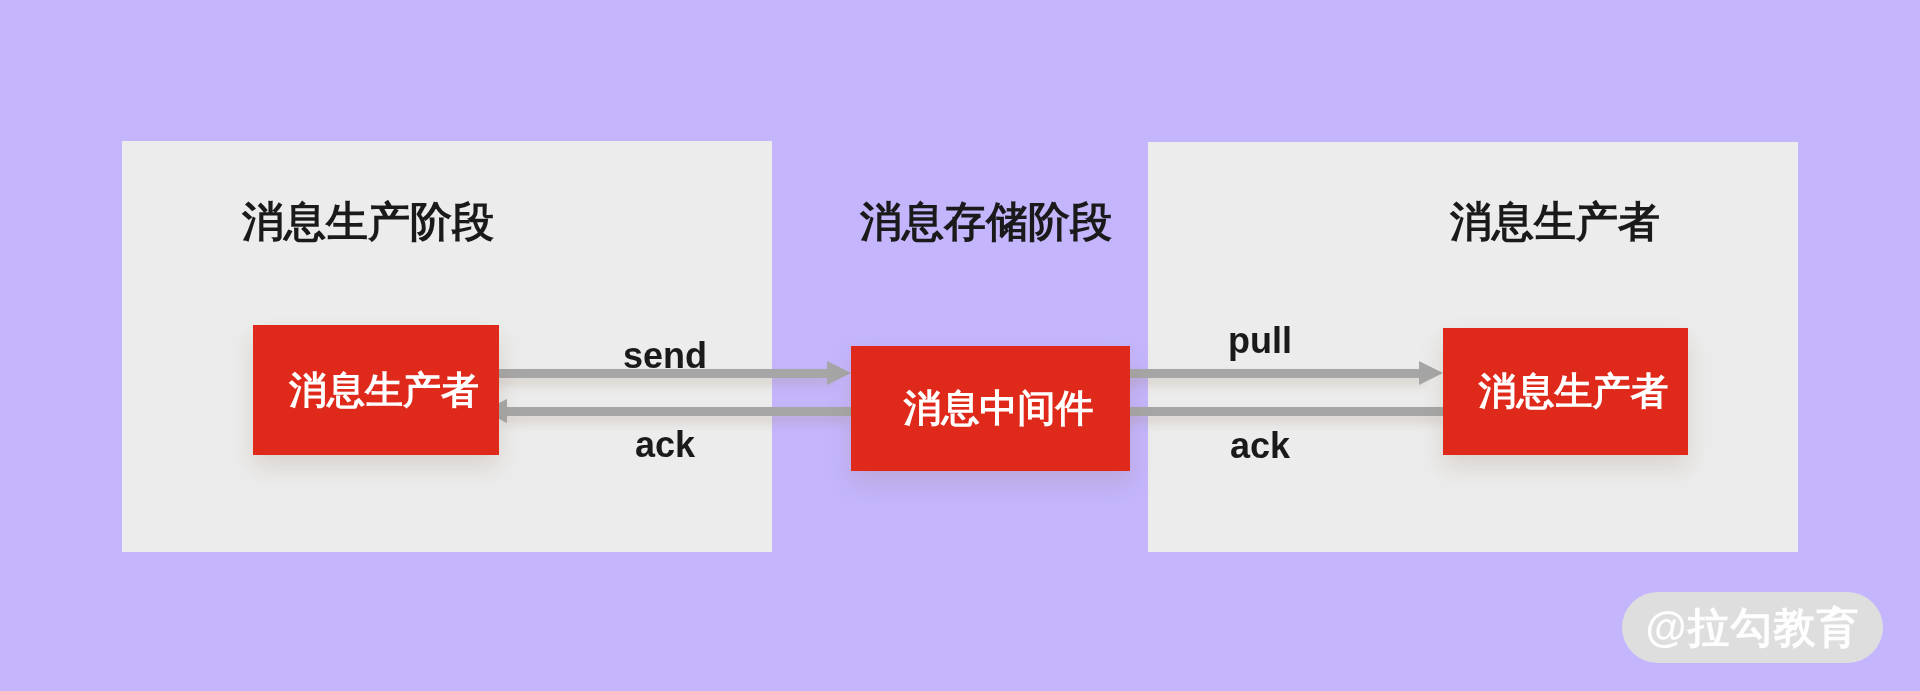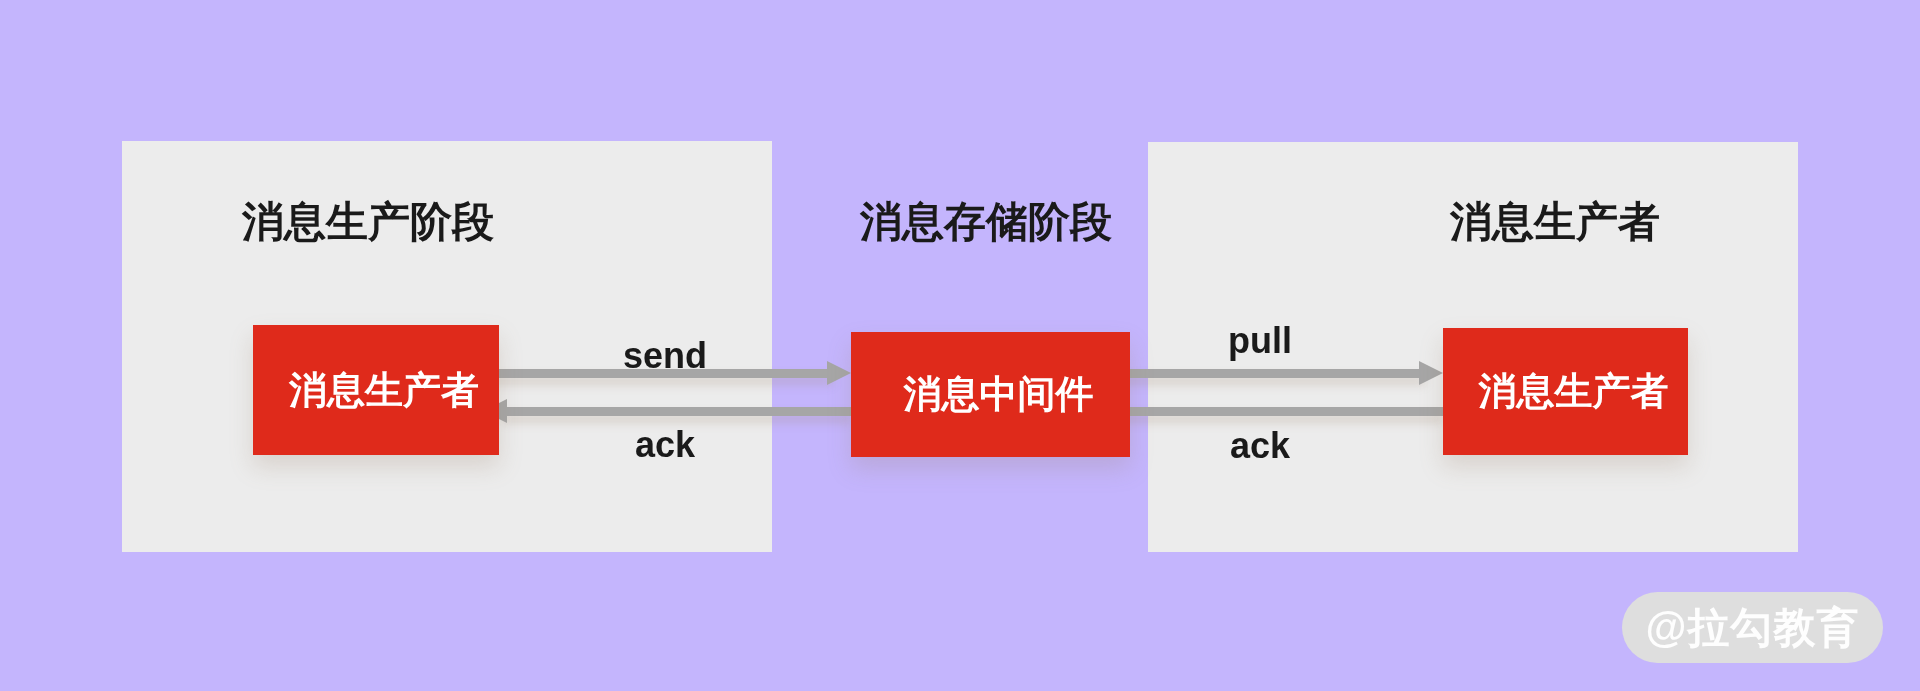--- a/index.html
+++ b/index.html
@@ -39,21 +39,21 @@
     display: flex;
     align-items: center;
     justify-content: center;
     font-size: 38px;
     font-weight: 700;
     white-space: nowrap;
     box-shadow: 0 12px 22px rgba(150, 125, 100, 0.22);
     padding-left: 16px;
   }
   .node-producer { left: 253px; top: 325px; width: 230px; height: 130px; }
-  .node-broker { left: 851px; top: 332px; width: 263px; height: 125px; }
+  .node-broker { left: 851px; top: 346px; width: 263px; height: 125px; }
   .node-consumer { left: 1443px; top: 328px; width: 229px; height: 127px; }
   .arrow { position: absolute; height: 24px; }
   .arrow .line {
     position: absolute;
     top: 8px;
     height: 9px;
     background: #a6a6a6;
     box-shadow: 0 7px 10px rgba(160, 135, 110, 0.25);
   }
   .arrow.dir-right .line { left: 0; right: 18px; }

